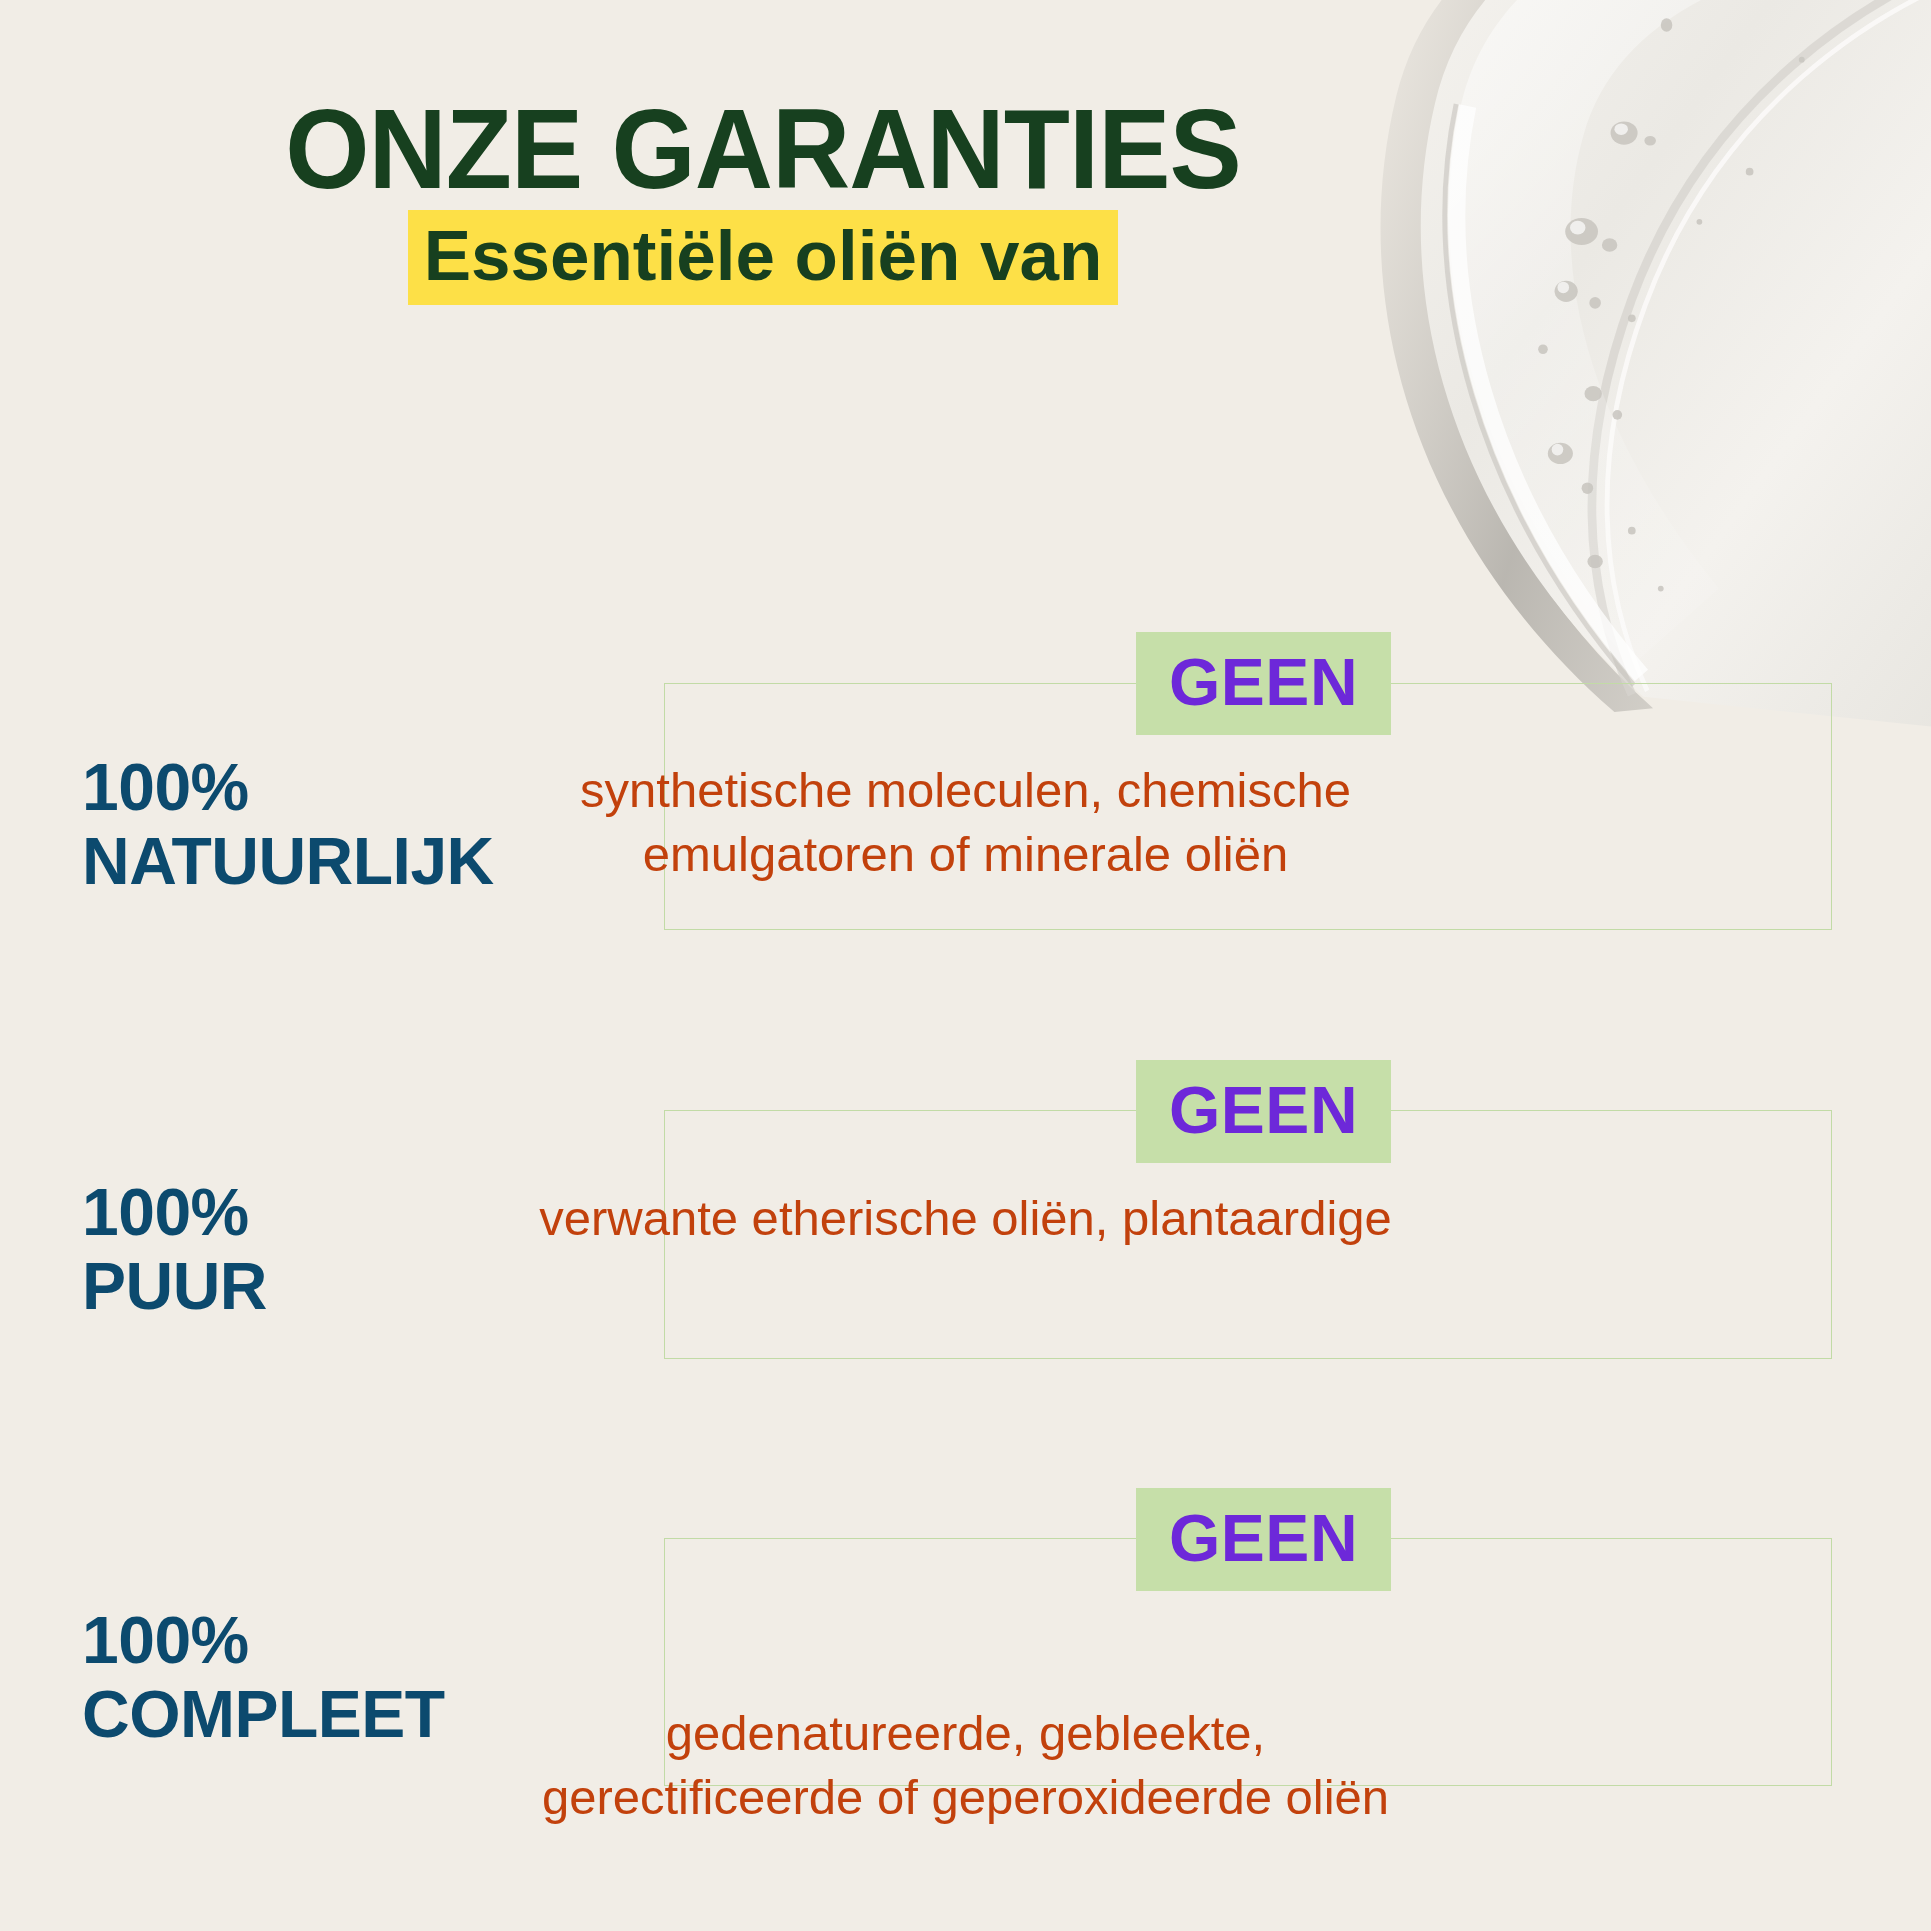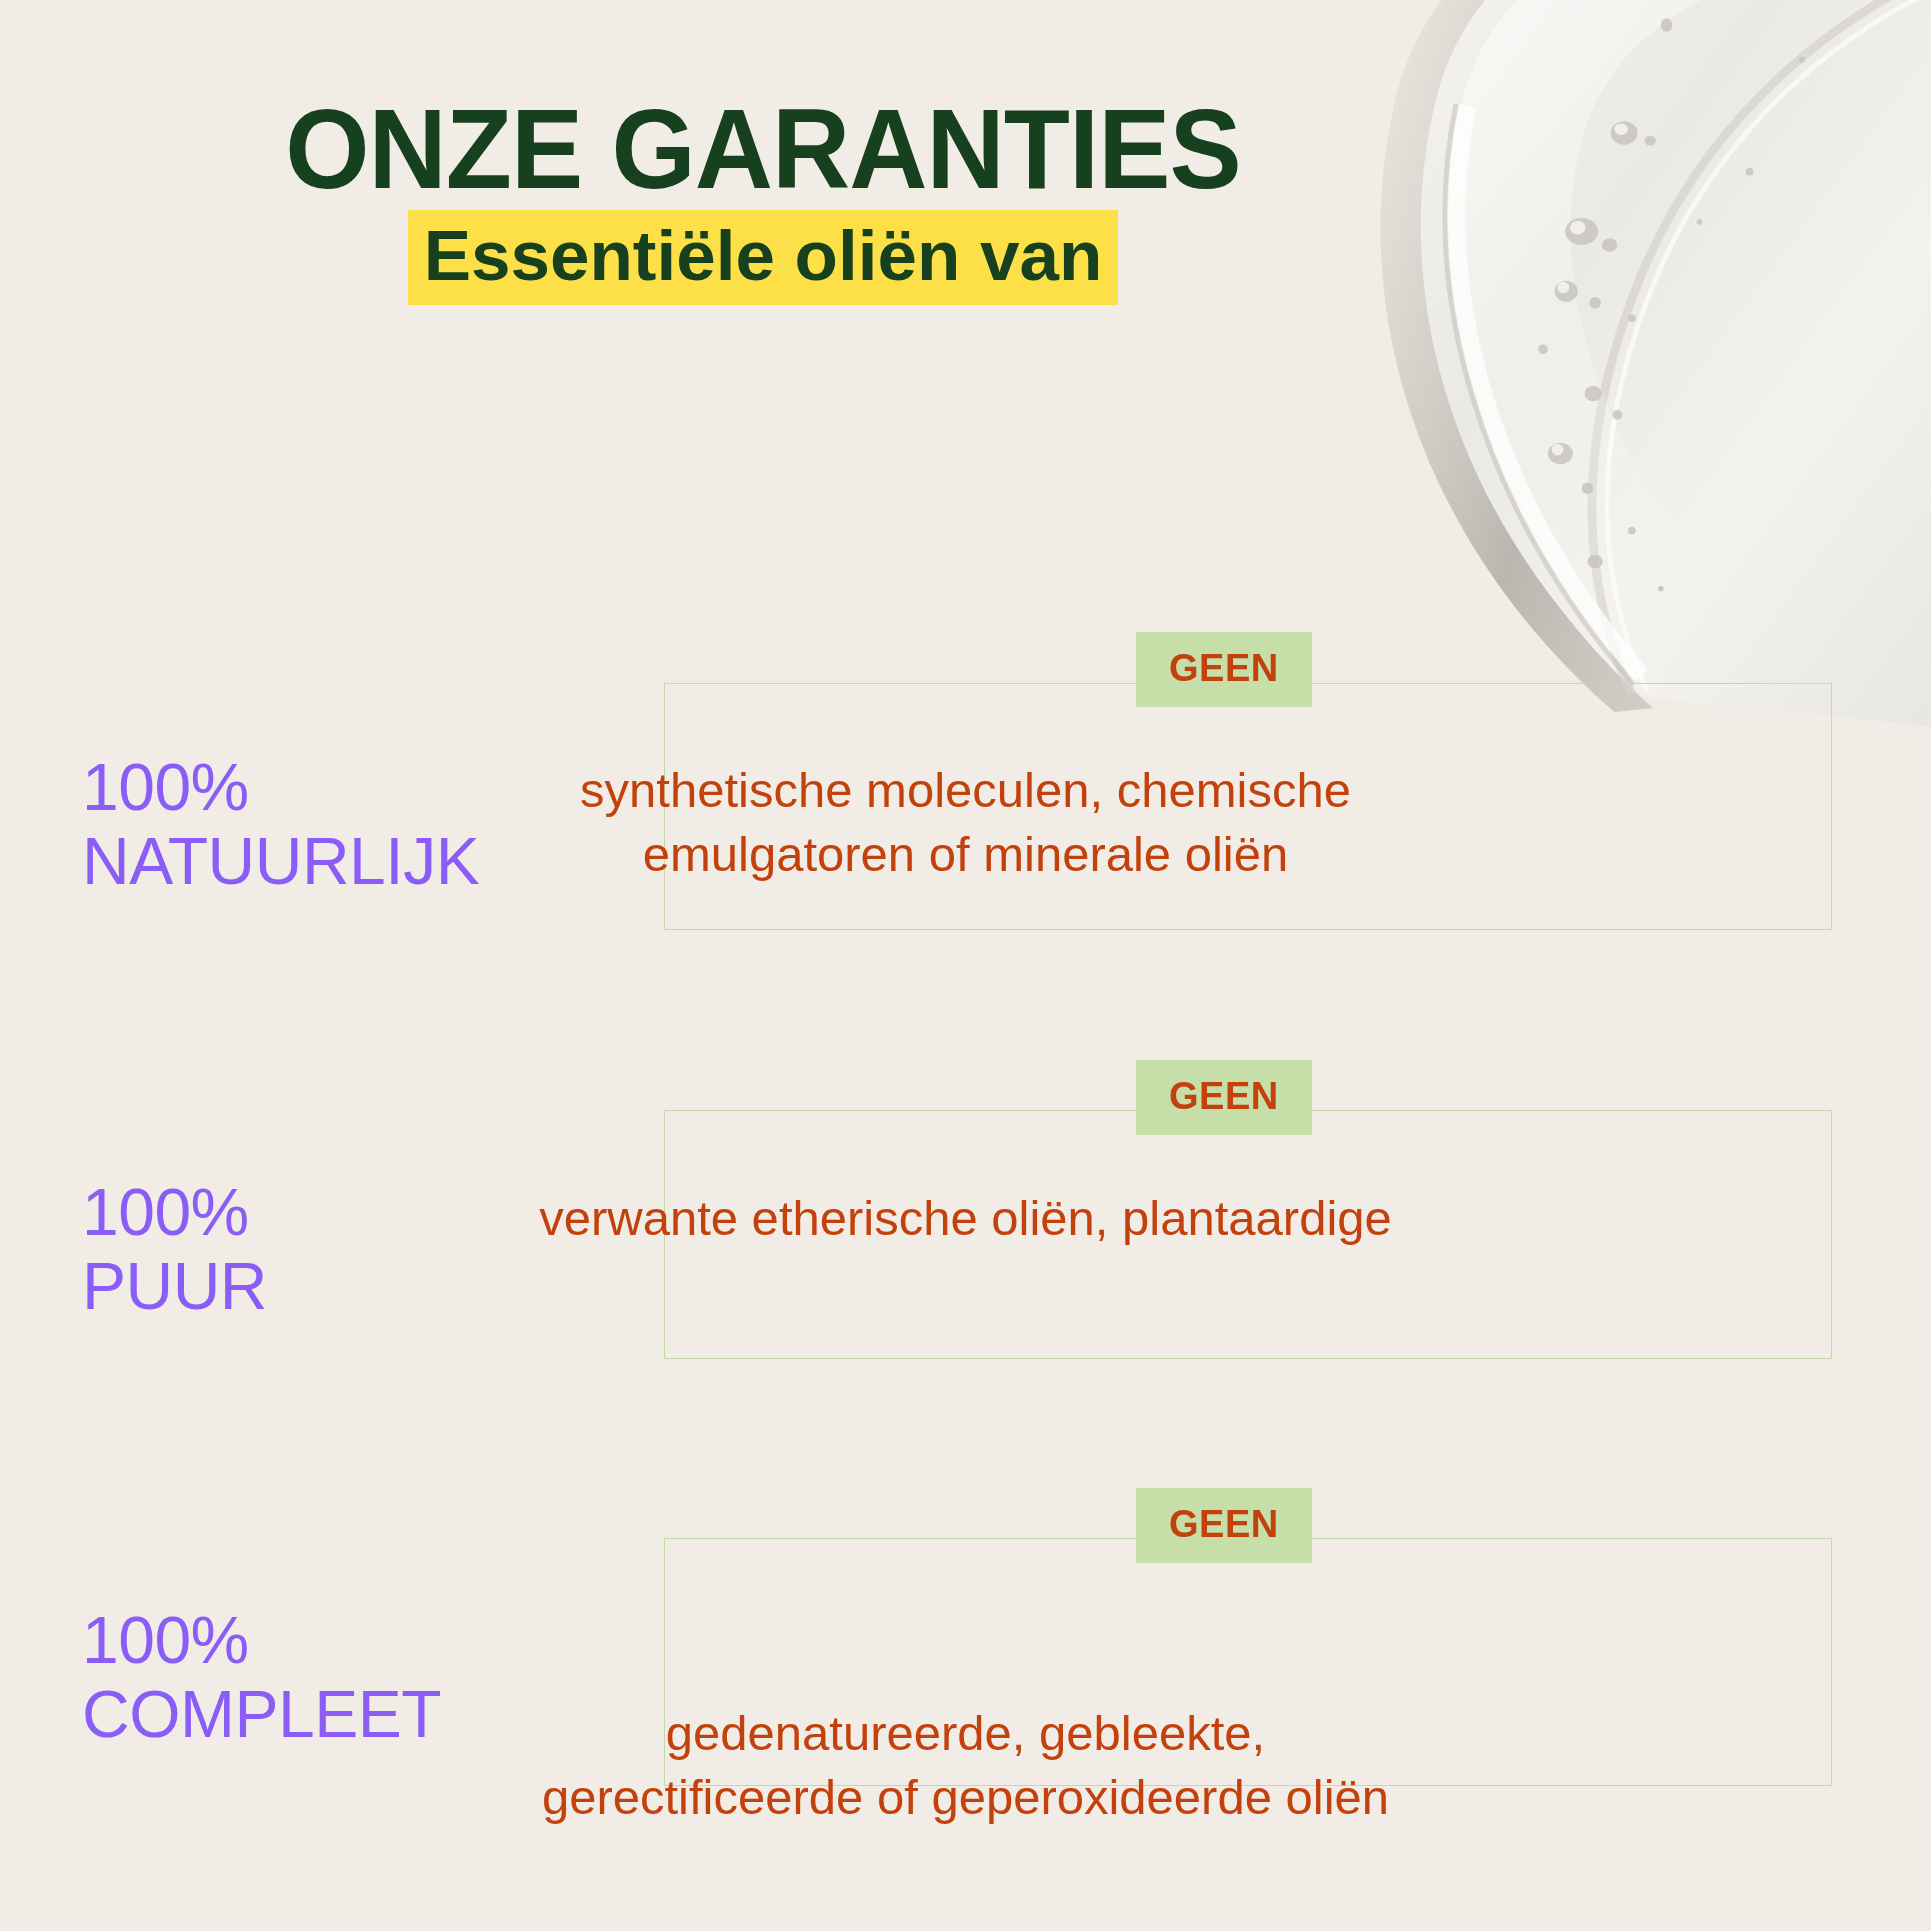--- a/index.html
+++ b/index.html
@@ -42,44 +42,44 @@
     box-decoration-break:clone;
     -webkit-box-decoration-break:clone;
     line-height:1.30;
   }
 
   
   .row{position:absolute;left:0;width:1931px;}
   .row-label{
     position:absolute;left:82px;
     font-size:66px;line-height:1.12;
-    font-weight:400;
-    color:#8b5cf6;
+    font-weight:700;
+    color:#0c4a6e;
     white-space:pre-line;
     letter-spacing:-0.5px;
   }
   .box{
     position:absolute;
     left:664px;width:1168px;
     border:1.9px solid #c2dba6;
     box-sizing:border-box;
     background:transparent;
   }
   .box-text{
     position:absolute;left:0;width:100%;
     text-align:center;
     font-size:49px;line-height:1.30;
     font-weight:400;
     color:#c2410c;
   }
   .badge{
     position:absolute;
     background:#c6dfa9;
-    color:#c2410c;
-    font-size:38px;
+    color:#6d28d9;
+    font-size:66px;
     font-weight:700;
     line-height:1;
     padding:17.4px 33px 19.3px 33px;
     left:1136px;
     letter-spacing:0.5px;
     z-index:5;
   }
 </style>
 </head>
 <body>

